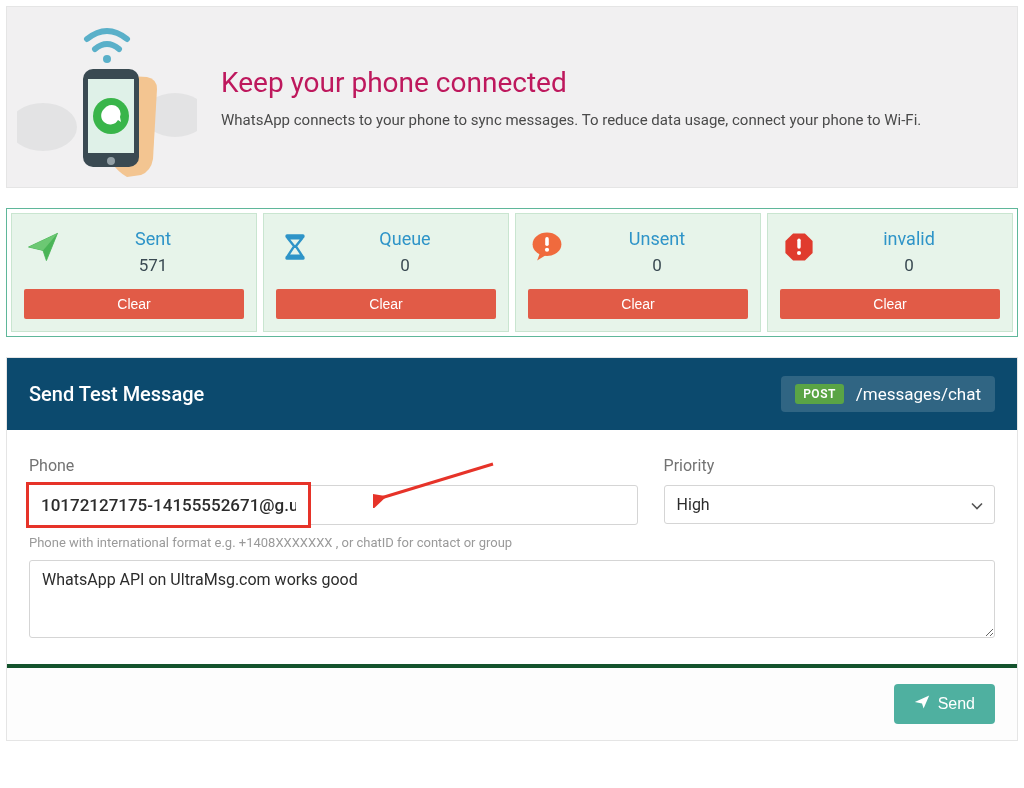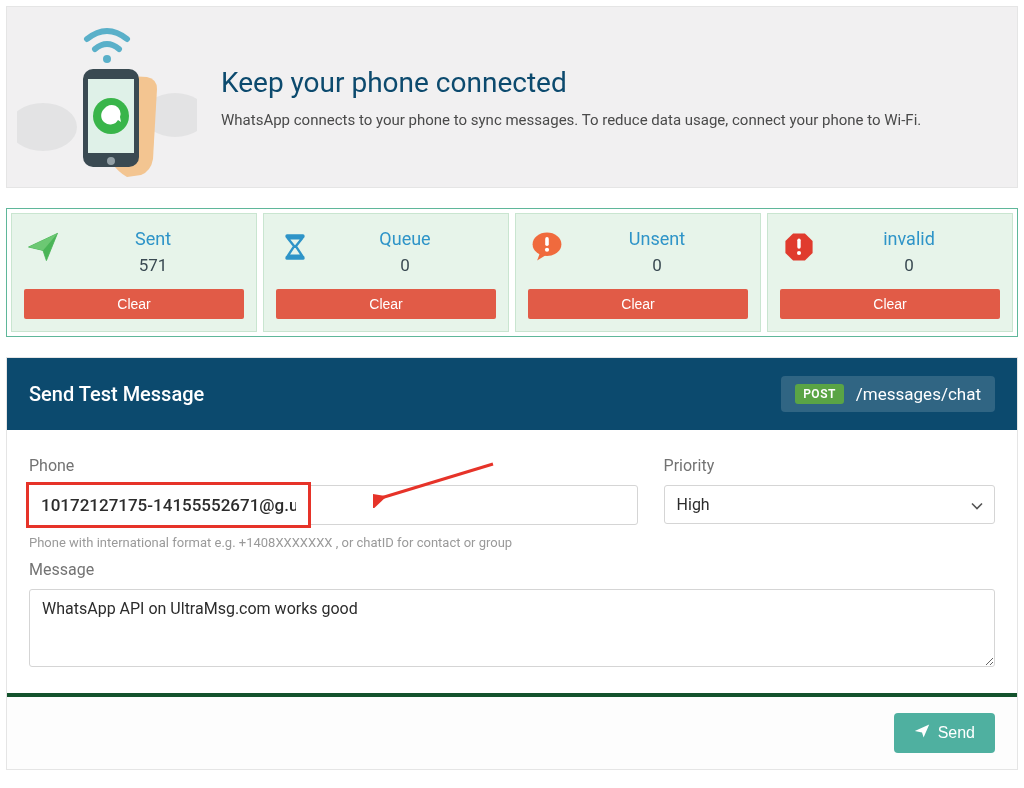--- a/index.html
+++ b/index.html
@@ -24,21 +24,21 @@
     }
     .banner-illus {
       width: 180px;
       height: 160px;
       flex-shrink: 0;
       position: relative;
     }
     .banner-text h2 {
       font-size: 28px;
       font-weight: 400;
-      color: #0c4a6e;
+      color: #be185d;
       margin-bottom: 12px;
     }
     .banner-text p {
       font-size: 15px;
       color: #4a4a4a;
     }
 
     
     .stats-row {
       display: grid;
@@ -358,21 +358,20 @@
             <svg width="12" height="8" viewBox="0 0 12 8">
                 <path d="M1 1 L6 6 L11 1" stroke="#555" stroke-width="1.6" fill="none"></path>
               </svg>
           </span>
         </div>
       </div>
     </div>
 
     <div class="help-text">Phone with international format e.g. +1408XXXXXXX , or chatID for contact or group</div>
 
-    <label class="form-label">Message</label>
     <textarea class="textarea-input" style="">WhatsApp API on UltraMsg.com works good</textarea>
   </div>
 
   <div class="panel-footer">
     <button class="send-btn">
       <span>
         <svg viewBox="0 0 20 20" width="16" height="16">
             <path d="M1 10 L19 2 L12 18 L10 12 L1 10 Z" fill="#fff"></path>
           </svg>
       </span>

